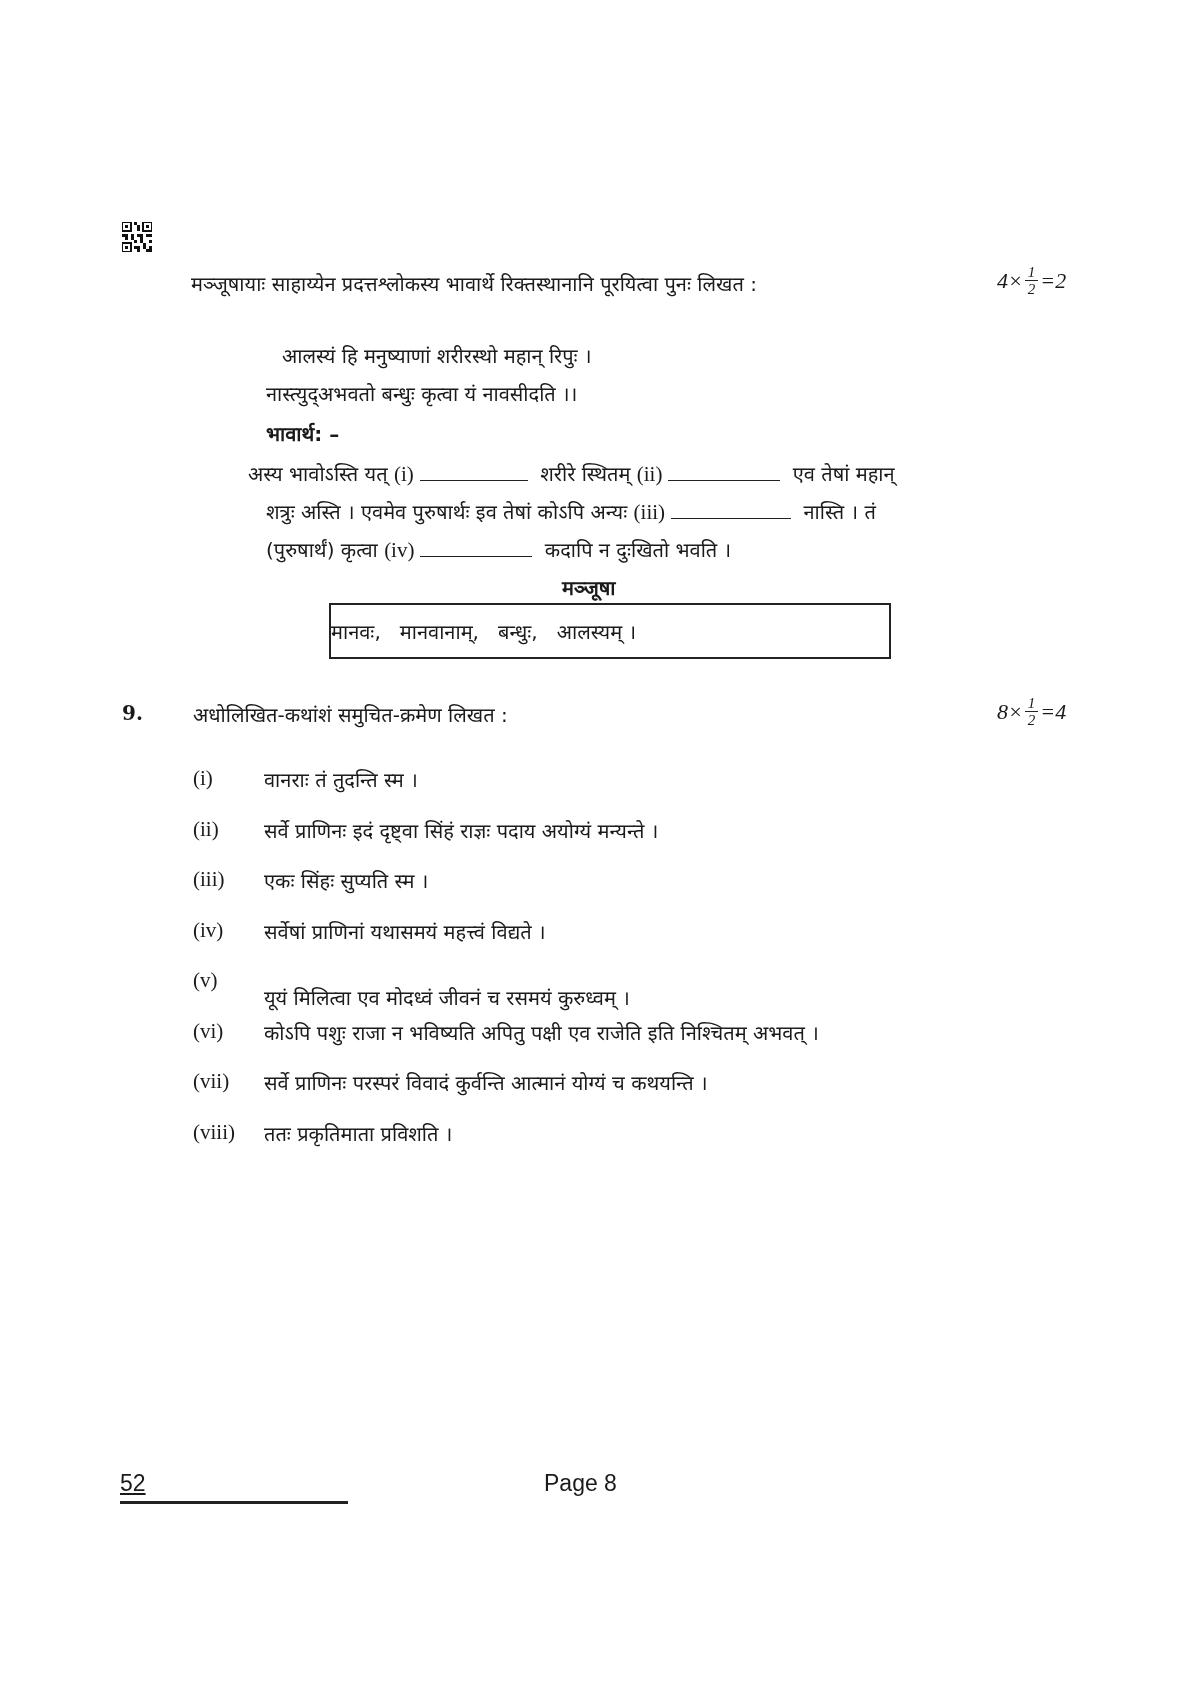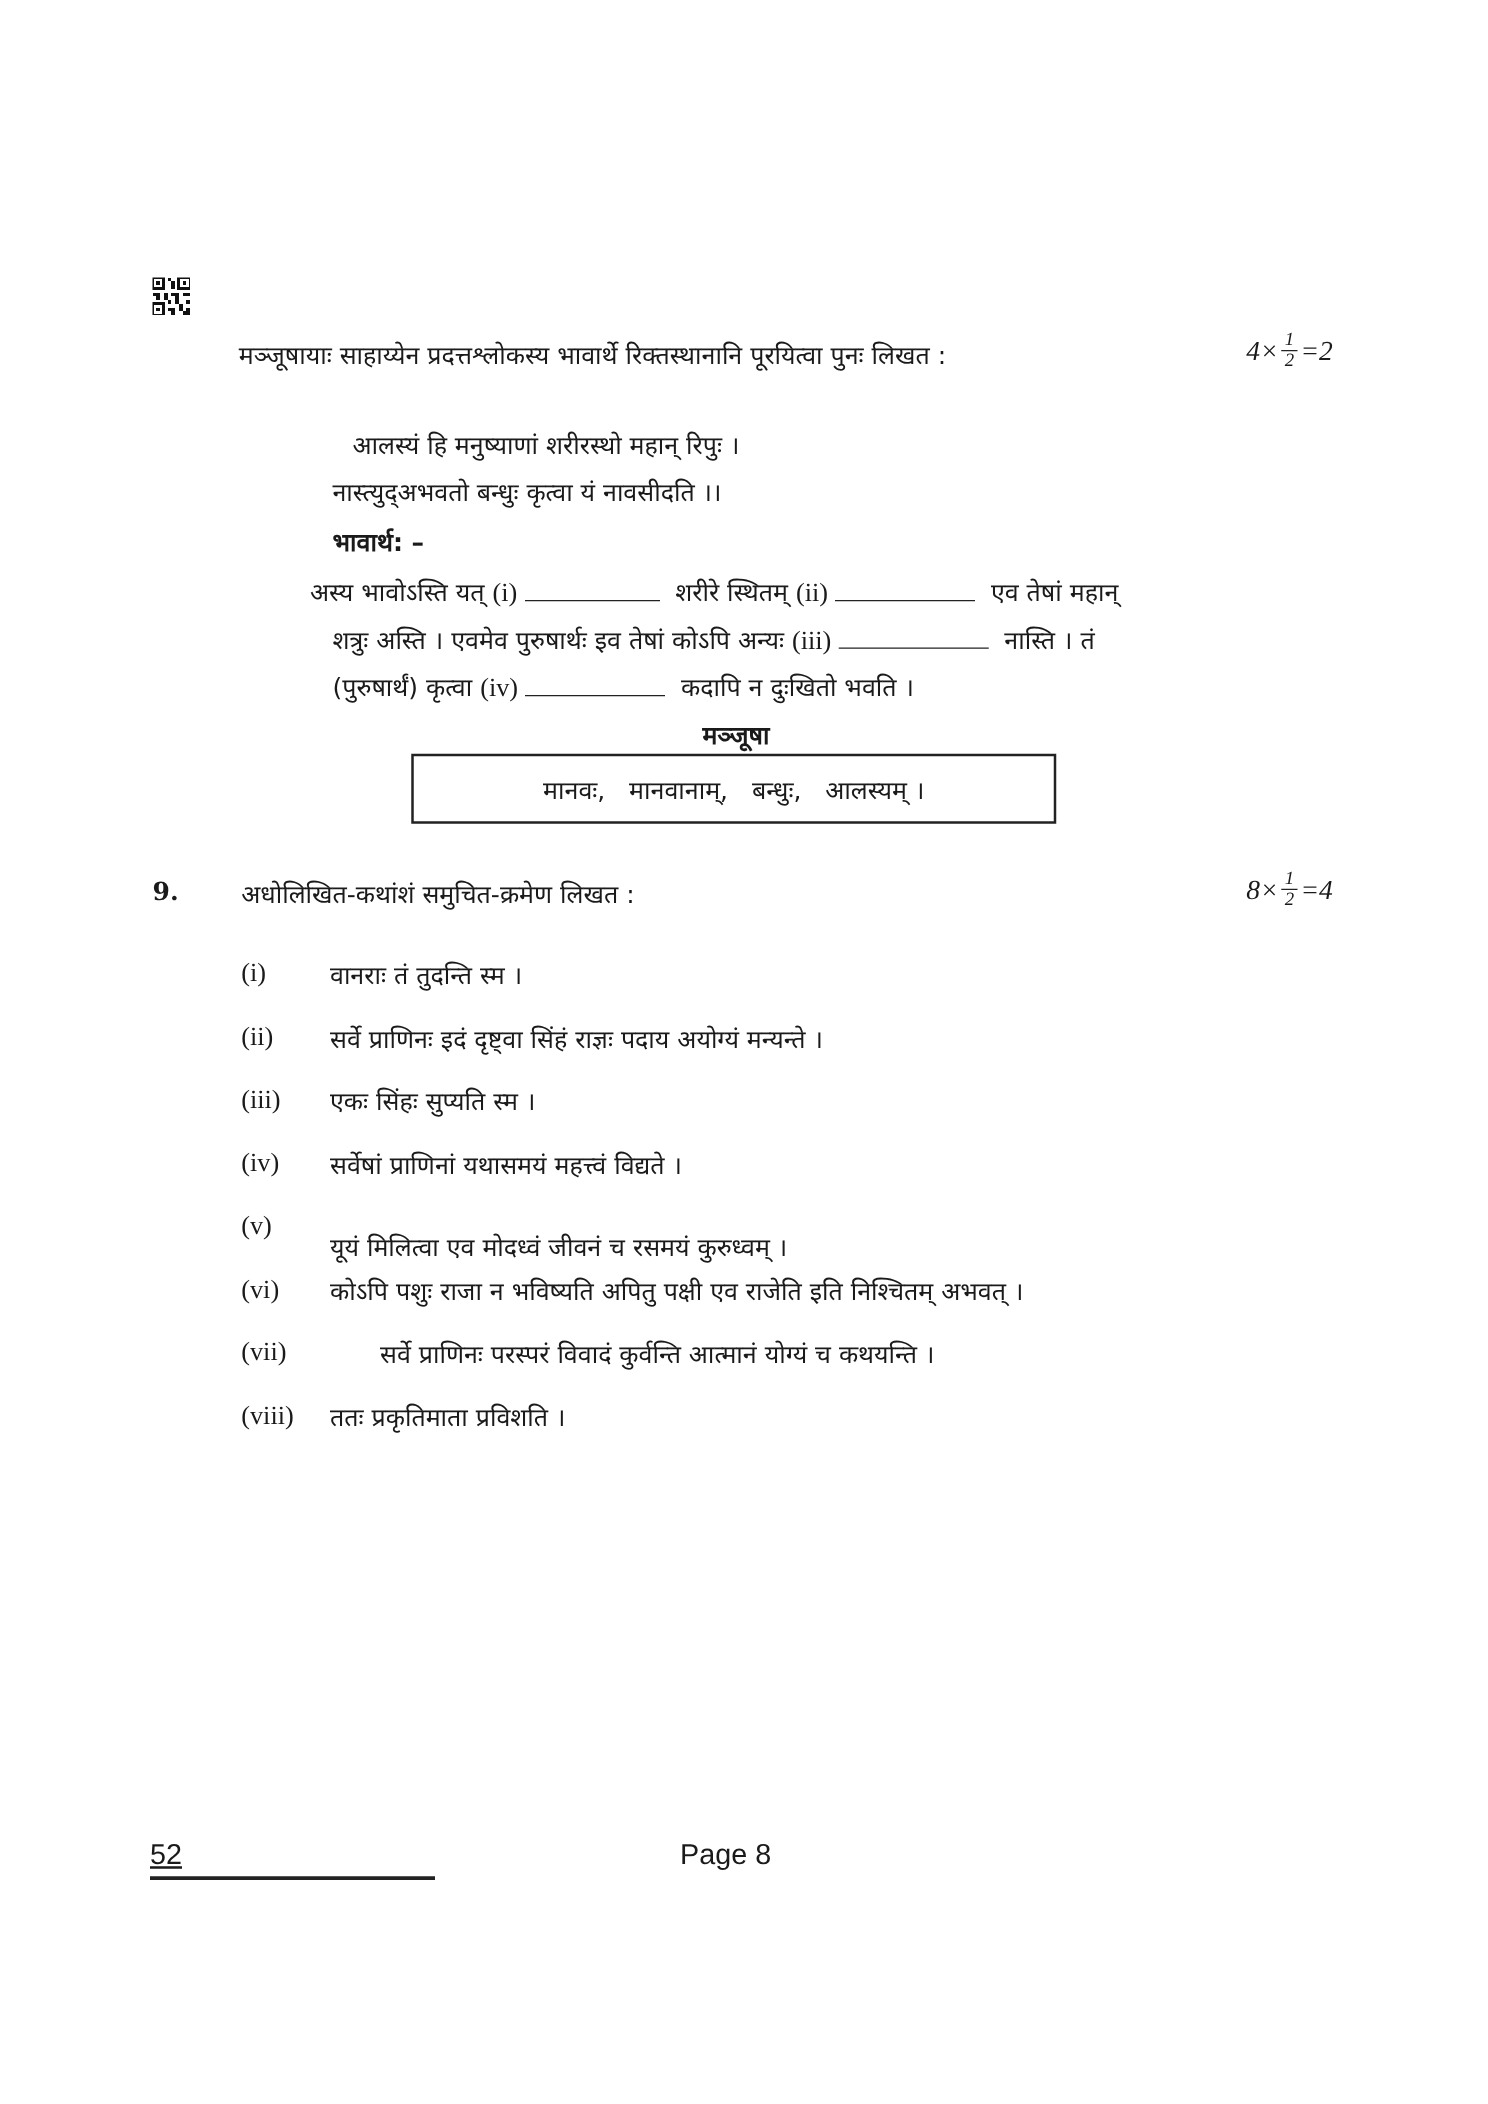--- a/index.html
+++ b/index.html
@@ -7,22 +7,22 @@
          font-family:"DejaVu Serif", "Liberation Serif", serif; color:#1a1a1a; }
   .abs { position:absolute; white-space:nowrap; }
   .deva { font-family:"DejaVu Sans", "Liberation Sans", sans-serif; font-size:20px; }
   .roman { font-family:"Liberation Serif", "DejaVu Serif", serif; font-size:21px; }
   .marks { font-family:"Liberation Serif", "DejaVu Serif", serif; font-style:italic; font-size:22px;
            display:flex; align-items:center; }
   .frac { display:inline-flex; flex-direction:column; align-items:center; margin:0 2px; font-size:15px; line-height:16px; }
   .frac .num { border-bottom:1.3px solid #222; padding:0 3px; }
   .qr { position:absolute; left:122px; top:222px; width:30px; height:30px; }
   .blank { display:inline-block; border-bottom:1.4px solid #222; height:1px; vertical-align:baseline; margin:0 6px; }
-  .box { position:absolute; left:329px; top:603px; width:516px; height:56px; border:2px solid #222; box-sizing:border-box;
-         display:flex; align-items:center; justify-content:center; }
+  .box { position:absolute; left:329px; top:603px; width:562px; height:56px; border:2px solid #222; box-sizing:border-box;
+         display:flex; align-items:center; justify-content:flex-start; }
   .qnum { font-family:"DejaVu Serif", serif; font-weight:bold; font-size:20px; }
   .item-label { font-family:"Liberation Serif", serif; font-size:21px; position:absolute; left:193px; }
   .item-text { position:absolute; left:264px; }
   .footer-num { font-family:"Liberation Sans", sans-serif; font-size:23px; }
   .footer-line { position:absolute; left:120px; top:1501px; width:228px; height:3px; background:#222; }
   .bold { font-weight:bold; }
 </style>
 </head>
 <body>
 
@@ -124,21 +124,21 @@
   <div>
     <span class="abs item-label" style="top:968px;">(v)</span>
     <span class="abs deva item-text" style="top:968px;margin-top:16px;">यूयं मिलित्वा एव मोदध्वं जीवनं च रसमयं कुरुध्वम् ।</span>
   </div>
   <div>
     <span class="abs item-label" style="top:1019px;">(vi)</span>
     <span class="abs deva item-text" style="top:1019px;text-align:right;">कोऽपि पशुः राजा न भविष्यति अपितु पक्षी एव राजेति इति निश्चितम् अभवत् ।</span>
   </div>
   <div>
     <span class="abs item-label" style="top:1069px;">(vii)</span>
-    <span class="abs deva item-text" style="top:1069px;margin-left:40px;">सर्वे प्राणिनः परस्परं विवादं कुर्वन्ति आत्मानं योग्यं च कथयन्ति ।</span>
+    <span class="abs deva item-text" style="top:1069px;">सर्वे प्राणिनः परस्परं विवादं कुर्वन्ति आत्मानं योग्यं च कथयन्ति ।</span>
   </div>
   <div>
     <span class="abs item-label" style="top:1120px;">(viii)</span>
     <span class="abs deva item-text" style="top:1120px;">ततः प्रकृतिमाता प्रविशति ।</span>
   </div>
 </div>
 
 <div class="abs footer-num" style="left:120px; top:1470px;text-decoration:underline;">52</div>
 <div class="footer-line"></div>
 <div class="abs footer-num" style="left:544px; top:1470px;">Page 8</div>

